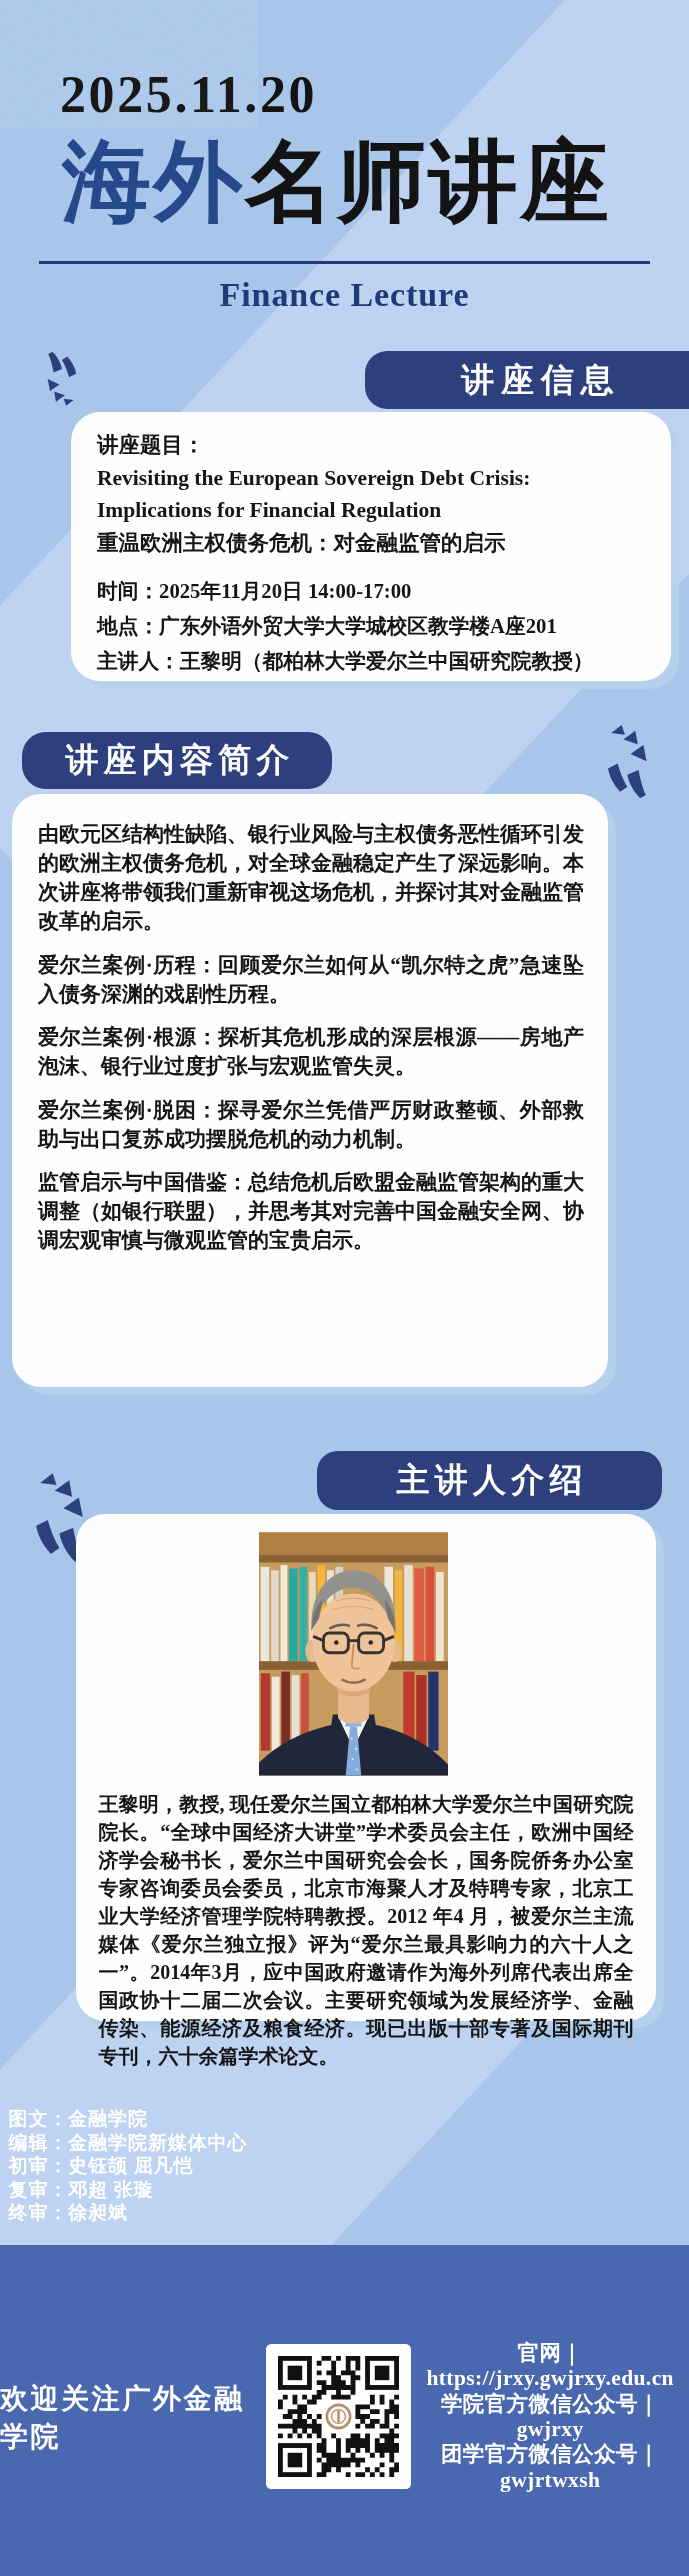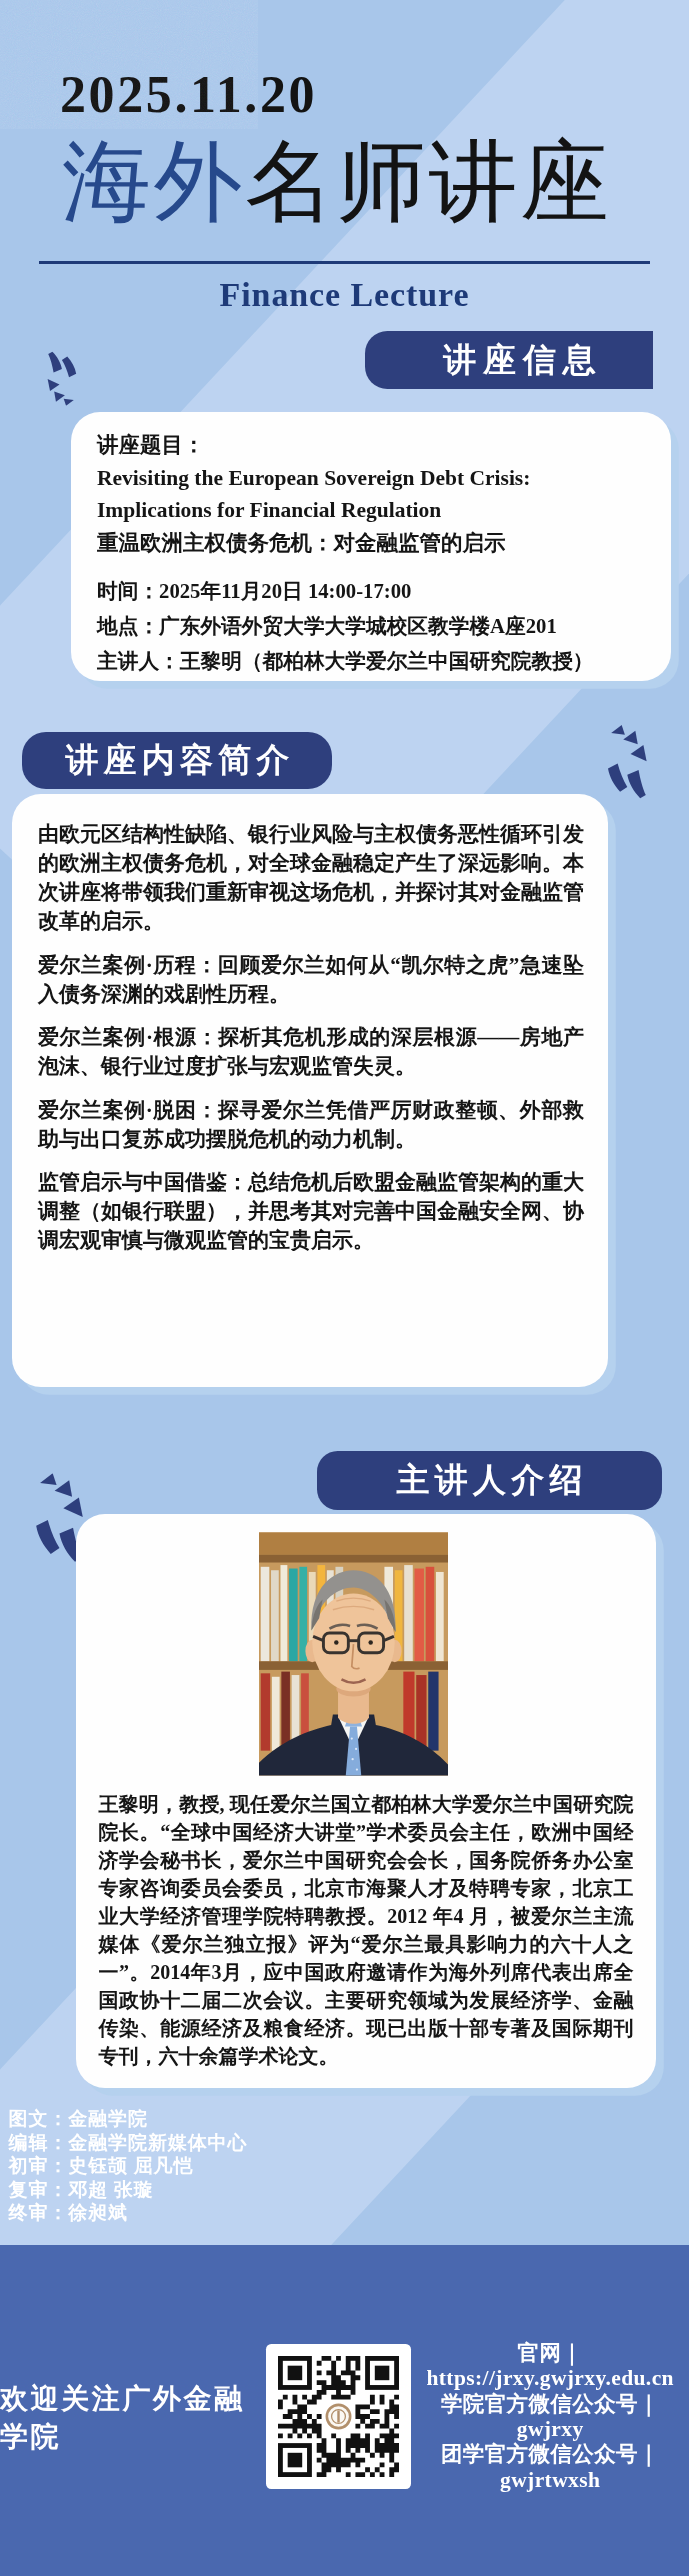--- a/index.html
+++ b/index.html
@@ -6,41 +6,41 @@
   body { margin: 0; background: #ffffff; font-family: "Liberation Serif", "DejaVu Serif", serif; }
   .poster { position: relative; width: 689px; height: 2576px; overflow: hidden;
             background: var(--bg, #a8c6ea); }
   .band { position: absolute; background: var(--band, #cbdff6); opacity: .55; z-index: 0; }
   .band-a { width: 482px; height: 1378px; left: 284px; top: -293px; transform: rotate(43deg); }
   .band-b { width: 362px; height: 775px; left: -52px; top: 1809px; transform: rotate(43deg); }
 
   
   .date { position: absolute; left: 60px; top: 65px; font-size: 52px; font-weight: 900;
           letter-spacing: 2.6px; color: var(--ink, #131313); z-index: 2; }
-  .main-title { position: absolute; left: 62px; top: 134px; font-size: 89px; font-weight: 400;
+  .main-title { position: absolute; left: 62px; top: 134px; font-size: 89px; font-weight: 700;
           letter-spacing: 2.6px; line-height: 1.08; color: var(--ink, #131313); z-index: 2; white-space: nowrap; }
   .main-title .accent { color: var(--accent, #26498c); }
   .divider { position: absolute; left: 39px; right: 39px; top: 261px; height: 2.6px;
           background: var(--deep-blue, #1e3a78); z-index: 2; }
   .subtitle { position: absolute; left: 0; right: 0; top: 276px; text-align: center;
           font-size: 34px; font-weight: 700; letter-spacing: 0.9px; color: var(--deep-blue, #1e3a78); z-index: 2; }
 
   
   .badge { position: absolute; display: flex; align-items: center; justify-content: center;
            background: var(--navy, #2e3f7d); color: #fff; font-weight: 900; font-size: 33px;
            letter-spacing: 6.9px; z-index: 3; text-indent: 6.9px; }
-  .badge-1 { left: 365px; top: 331px; width: 288px; height: 58px; border-radius: 22.4px 0 0 22.4px; padding-left: 21px; }
+  .badge-1 { left: 365px; top: 351px; width: 324px; height: 58px; border-radius: 22.4px 0 0 22.4px; padding-left: 21px; }
   .badge-2 { left: 22.4px; top: 732px; width: 310px; height: 57px; border-radius: 24px; letter-spacing: 5.2px; text-indent: 5.2px; text-align: right; }
   .badge-3 { left: 317px; top: 1451px; width: 345px; height: 59px; border-radius: 20.7px; letter-spacing: 5.2px; text-indent: 5.2px; }
 
   .card { position: absolute; background: #fefefe; border-radius: 29px;
           box-shadow: 7.8px 7.8px 0 var(--card-shadow, #b5d1ee); color: #151515; z-index: 2; }
   .card-1 { left: 71px; top: 412px; width: 600px; height: 269px; padding: 17px 22.4px 0 26px; }
   .card-2 { left: 12px; top: 794px; width: 596px; height: 593px; padding: 26px 24px 8px 26px; }
-  .card-3 { left: 76px; top: 1514px; width: 580px; height: 574px; }
+  .card-3 { left: 76px; top: 1514px; width: 580px; height: 507px; }
 
   .card-1 .l-label { font-size: 21.5px; font-weight: 900; line-height: 33px; }
   .card-1 .l-en    { font-size: 21.5px; font-weight: 900; line-height: 32px; font-family: "Liberation Serif", serif; }
   .card-1 .l-zh    { font-size: 21.5px; font-weight: 900; line-height: 34px; }
   .card-1 .gap     { height: 13.8px; }
   .card-1 .l-meta  { font-size: 20.7px; font-weight: 900; line-height: 35px; }
 
   .card-2 p { font-size: 21px; font-weight: 900; line-height: 29px; text-align: justify;
               margin: 0 0 14.6px 0; }
   .card-2 p.tight { margin-bottom: 0; }

